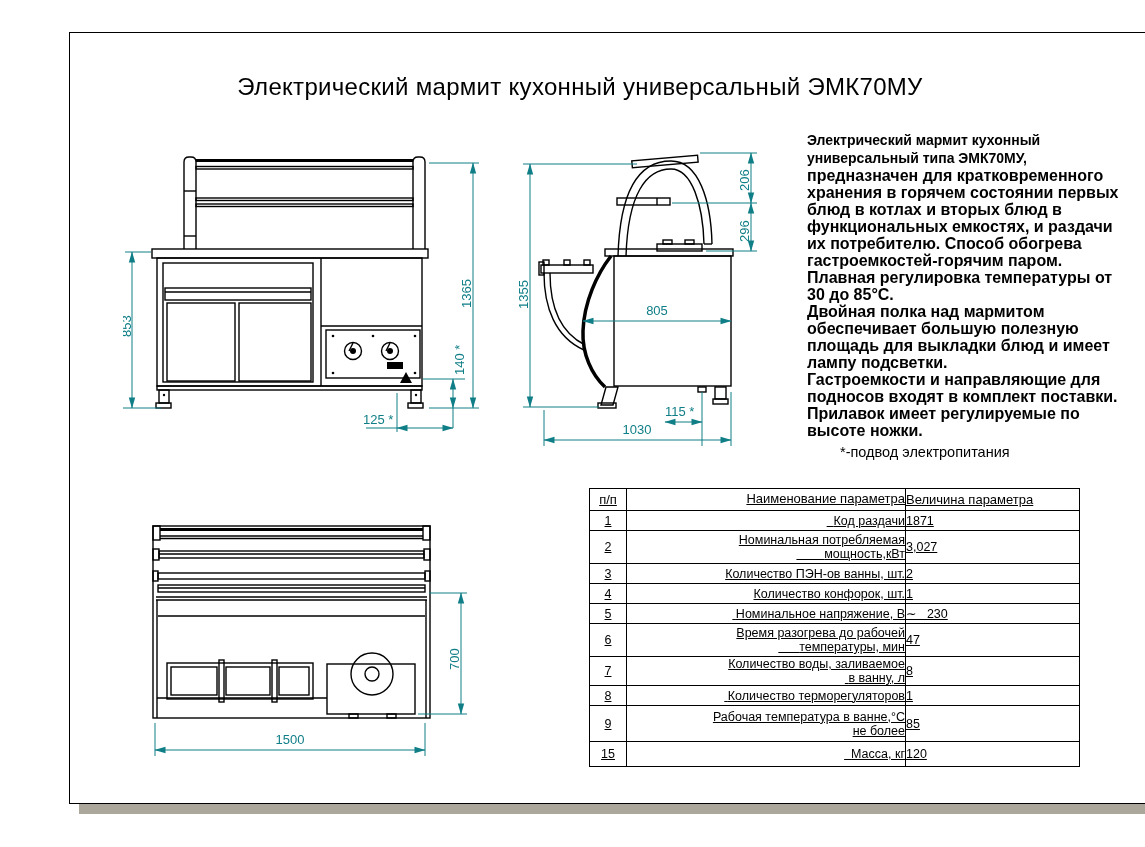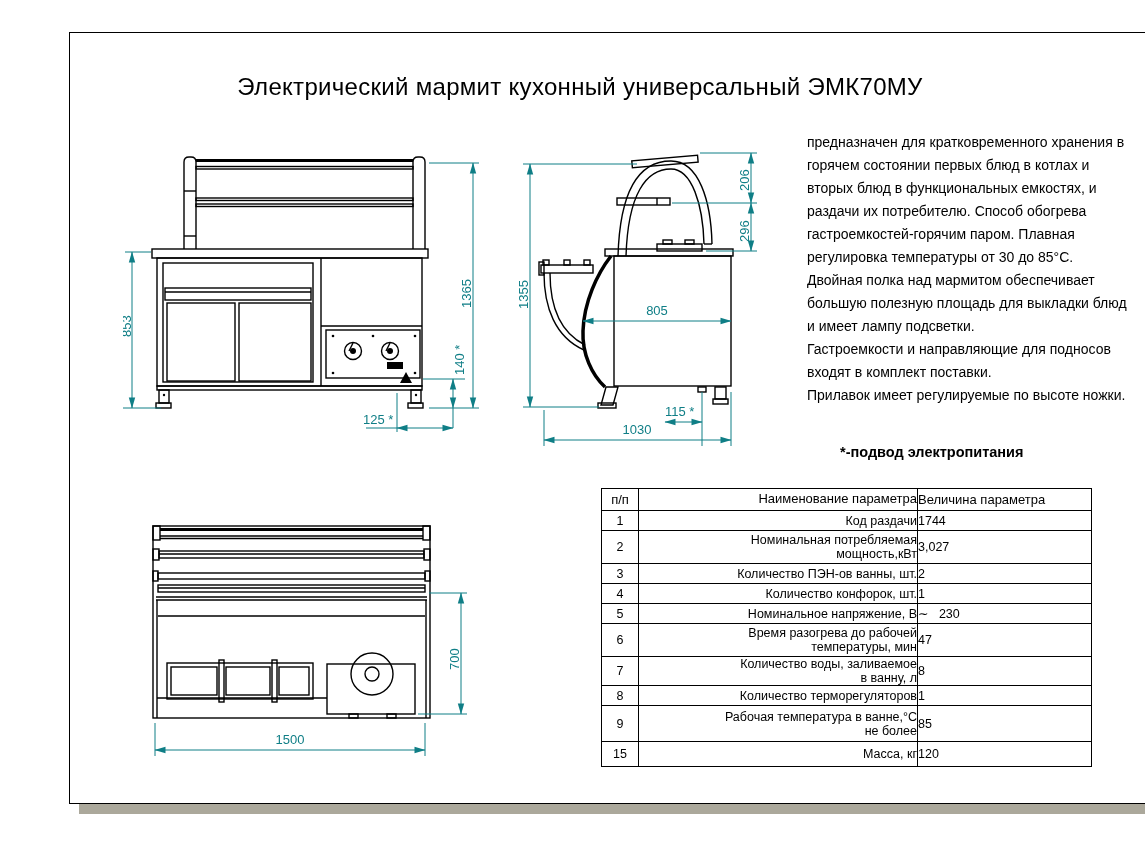--- a/index.html
+++ b/index.html
@@ -5,24 +5,24 @@
   html,body{margin:0;padding:0;background:#fff;}
   .canvas{position:relative;width:1145px;height:847px;background:#fff;overflow:hidden;
           font-family:"Liberation Sans", sans-serif;color:#000;margin-left:44px;}
   .page{position:absolute;left:25px;top:32px;width:1086px;height:770px;background:#fff;
         border:1.5px solid #000;box-shadow:10px 10px 0 #aba89b;}
   .title{position:absolute;left:70px;top:40px;width:880px;text-align:center;
          font-size:24px;letter-spacing:.3px;white-space:nowrap;}
   .drawing{position:absolute;}
   .desc{position:absolute;left:737px;top:98px;width:324px;}
   .desc .head{font-size:14px;font-weight:bold;line-height:17px;}
-  .desc .body{font-size:14px;line-height:23px;white-space:pre-line;}
-  .note{position:absolute;left:770px;top:411px;font-size:14.5px;font-weight:bold;}
-  table.params{position:absolute;left:531px;top:455px;border-collapse:collapse;
-               font-size:12.5px;table-layout:fixed;}
+  .desc .body{font-size:16px;line-height:17px;white-space:pre-line;font-weight:bold;}
+  .note{position:absolute;left:770px;top:411px;font-size:14.5px;}
+  table.params{position:absolute;left:519px;top:455px;border-collapse:collapse;
+               font-size:12.5px;table-layout:fixed;text-decoration:underline;}
   table.params td,table.params th{border:1px solid #000;vertical-align:middle;padding:0;}
   table.params th{font-weight:normal;font-size:13px;}
   .c-num{width:36px;text-align:center;}
   .c-name{width:273px;text-align:right;padding-left:5px !important;white-space:pre-wrap;line-height:1.12;}
   .c-val{width:173px;text-align:left;white-space:pre;}
   svg text{font-family:"Liberation Sans", sans-serif;}
   .dim line, .dim path.dl{stroke:#0f7e86;stroke-width:1;fill:none;}
   .dim text{fill:#0f7e86;font-size:13px;}
   .eq{stroke:#000;fill:none;stroke-width:1.4;}
 </style>
@@ -220,39 +220,40 @@
       <text transform="translate(336,157) rotate(-90)">700</text>
 
       <line x1="32" y1="210" x2="32" y2="243"></line>
       <line x1="302" y1="210" x2="302" y2="243"></line>
       <line x1="32" y1="237" x2="302" y2="237" marker-start="url(#arw)" marker-end="url(#arw)"></line>
       <text x="167" y="231" text-anchor="middle">1500</text>
     </g>
   </svg>
 
   <div class="desc">
+    <span class="head">Электрический мармит кухонный универсальный типа ЭМК70МУ,</span>
     <div class="body">предназначен для кратковременного хранения в горячем состоянии первых блюд в котлах и вторых блюд в функциональных емкостях, и раздачи их потребителю. Способ обогрева гастроемкостей-горячим паром. Плавная регулировка температуры от 30 до 85°С.
 Двойная полка над мармитом обеспечивает большую полезную площадь для выкладки блюд и имеет лампу подсветки.
 Гастроемкости и направляющие для подносов входят в комплект поставки.
 Прилавок имеет регулируемые по высоте ножки.</div>
   </div>
 
   <div class="note">*-подвод электропитания</div>
 
   <table class="params">
     <tbody>
           <tr style="height:22px">
       <th class="c-num">п/п</th>
       <th class="c-name">Наименование параметра</th>
       <th class="c-val">Величина параметра</th>
     </tr>
     <tr style="height:20px">
       <td class="c-num">1</td>
       <td class="c-name">  Код раздачи</td>
-      <td class="c-val">1744</td>
+      <td class="c-val">1871</td>
     </tr>
     <tr style="height:33px">
       <td class="c-num">2</td>
       <td class="c-name">Номинальная потребляемая
         мощность,кВт</td>
       <td class="c-val">3,027</td>
     </tr>
     <tr style="height:20px">
       <td class="c-num">3</td>
       <td class="c-name">Количество ПЭН-ов ванны, шт.</td>

